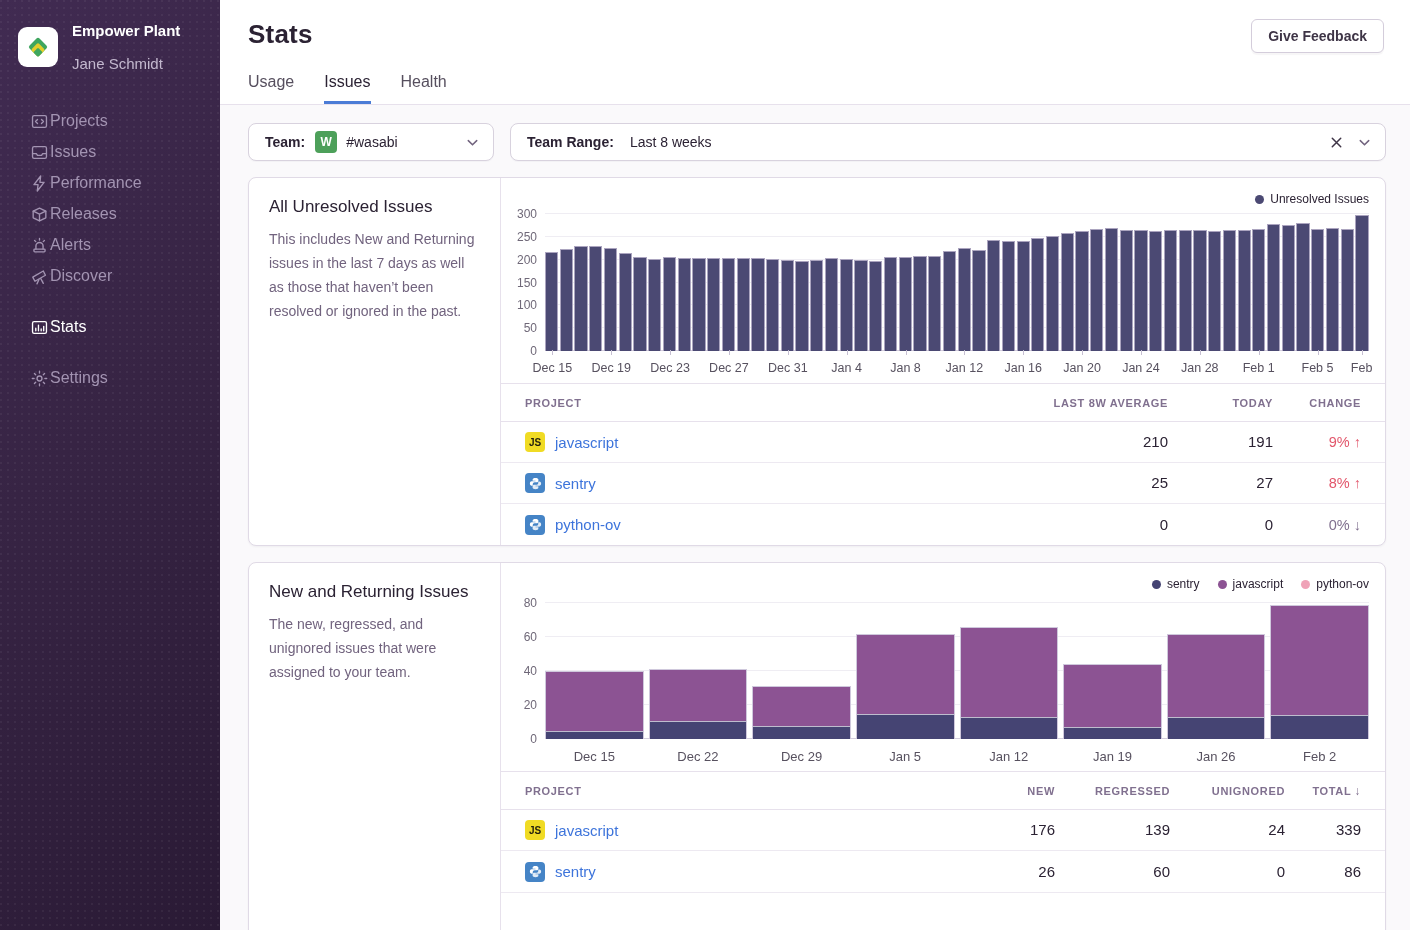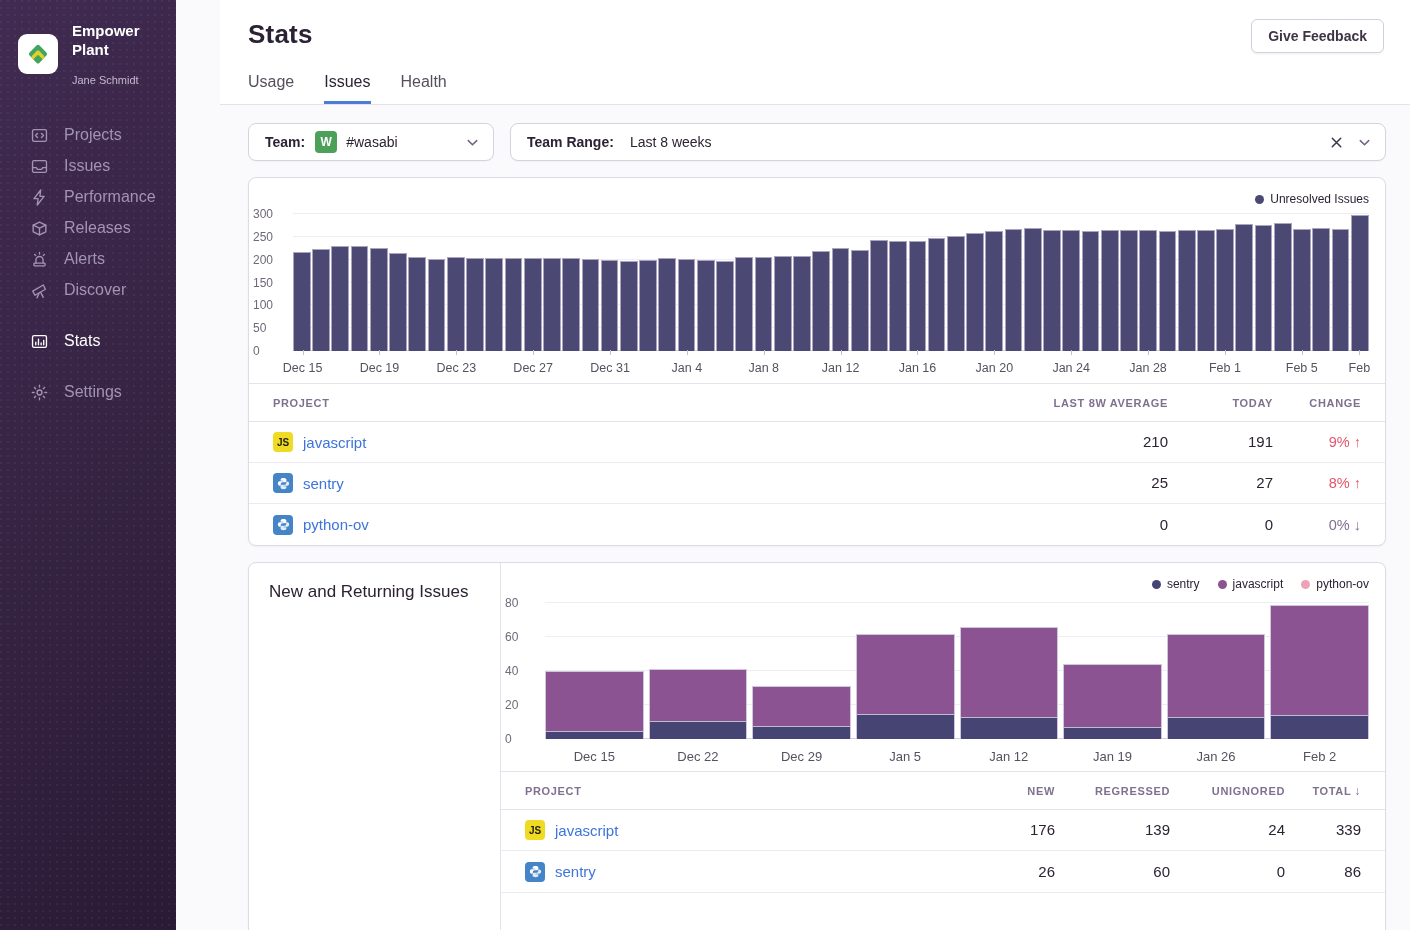--- a/index.html
+++ b/index.html
@@ -1,34 +1,34 @@
 <!DOCTYPE html>
 <html><head>
 <meta charset="utf-8">
 <style>
   * { margin:0; padding:0; box-sizing:border-box; }
   html,body { width:1410px; height:930px; overflow:hidden;
     font-family:"Liberation Sans","DejaVu Sans",sans-serif; background:#FAF9FB; color:#2B2233; }
 
   
-  .sidebar { position:fixed; left:0; top:0; width:176px; height:100%;
+  .sidebar { position:fixed; left:0; top:0; width:220px; height:100%;
     background:
       radial-gradient(circle at 1px 1px, rgba(255,255,255,.05) 1px, transparent 1px),
       linear-gradient(135deg,#412B52 0%,#372444 45%,#2A1A35 100%);
     background-size:7px 7px, 100% 100%;
     color:#A394B2; z-index:5; }
   .org { display:flex; align-items:center; gap:14px; padding:22px 16px 20px 18px; cursor:pointer; }
   .org-logo { width:40px; height:40px; background:#fff; border-radius:9px; display:flex;
     align-items:center; justify-content:center; flex:none; }
   .org-logo svg { width:26px; height:26px; }
   .org-name { font-size:15px; font-weight:bold; color:#FFFFFF; line-height:1.25; }
-  .org-user { font-size:11px; color:#C3B8CE; margin-top:14px; }
+  .org-user { font-size:15px; color:#C3B8CE; margin-top:14px; }
   .nav-group { padding:0 0 0 30px; margin-bottom:20px; }
   .nav-group.first { margin-top:14px; }
-  .navitem { display:flex; align-items:center; gap:15px; padding:6px 0; font-size:16px;
+  .navitem { display:flex; align-items:center; gap:1px; padding:6px 0; font-size:16px;
     cursor:pointer; color:#A394B2; }
   .navitem.active { color:#FFFFFF; }
   .navitem .nicon { width:19px; height:19px; flex:none; display:flex; }
   .navitem svg { width:19px; height:19px; fill:none; stroke:currentColor; stroke-width:1.7;
     stroke-linecap:round; stroke-linejoin:round; }
 
   
   .main { margin-left:220px; height:100%; display:flex; flex-direction:column; }
   .page-header { background:#fff; border-bottom:1px solid #E7E1EC; flex:none; }
   .title-row { display:flex; justify-content:space-between; align-items:flex-start;
@@ -72,21 +72,21 @@
   .card-main { flex:1; min-width:0; padding-top:10px; display:flex; flex-direction:column; }
 
   
   .legend { display:flex; justify-content:flex-end; align-items:center; gap:18px;
     font-size:12px; color:#2B2233; height:18px; margin:2px 16px 4px 0; }
   .legend-item { display:flex; align-items:center; gap:6px; }
   .legend-dot { width:9px; height:9px; border-radius:50%; }
   .chart { position:relative; margin:0 14px 6px 4px; }
   .gline { position:absolute; left:40px; right:2px; height:1px; background:#EFEDF3; }
   .gline.base { background:#D4CEDE; }
-  .ylab { position:absolute; left:0; width:32px; font-size:12px; color:#6F6878; }
+  .ylab { position:absolute; left:0; width:32px; text-align:right; font-size:12px; color:#6F6878; }
   .bars { position:absolute; left:40px; right:2px; display:flex; align-items:flex-end; }
   .bars1 { gap:1.5px; }
   .bars2 { gap:5px; }
   .dbar { flex:1; background:#4B4973; border:1px solid #ABA4BF; border-bottom:none; }
   .sbar { flex:1; display:flex; flex-direction:column; justify-content:flex-end;
     border:1px solid #CFC8DC; border-bottom:none; }
   .seg-top { width:100%; }
   .seg-bottom { width:100%; border-top:1px solid rgba(255,255,255,.65); }
   .xarea { position:absolute; left:40px; right:2px; bottom:0; height:18px; }
   .xlab { position:absolute; transform:translateX(-50%); font-size:12.5px; color:#57515F;
@@ -254,20 +254,24 @@
           <span class="icon-chevron">
             <svg viewBox="0 0 16 16">
                 <path d="M3.5 6 8 10.5 12.5 6"></path>
               </svg>
           </span>
         </span>
       </div>
     </div>
 
     <section class="card card1">
+      <div class="card-side">
+        <h2>All Unresolved Issues</h2>
+        <p>This includes New and Returning issues in the last 7 days as well as those that haven’t been resolved or ignored in the past.</p>
+      </div>
       <div class="card-main">
         <div class="legend" id="legend1">
             <span class="legend-item">
               <span class="legend-dot" style="background: rgb(75, 73, 115);"></span>
               <span>Unresolved Issues</span>
             </span>
           </div>
         <div class="chart" id="chart1" style="height:165px;">
             <div class="ylab" style="bottom: 19px;">0</div>
             <div class="gline" style="bottom: 48.8333px;"></div>
@@ -418,20 +422,21 @@
               <div class="c-num" style="width: 105px;"><span class="cell-val">0</span></div>
               <div class="c-num last" style="width: 112px;"><span class="change-muted" style="color: rgb(128, 112, 143);">0% ↓</span></div>
             </div>
           </div>
       </div>
     </section>
 
     <section class="card card2">
       <div class="card-side">
         <h2>New and Returning Issues</h2>
+        <p>The new, regressed, and unignored issues that were assigned to your team.</p>
       </div>
       <div class="card-main">
         <div class="legend" id="legend2">
             <span class="legend-item">
               <span class="legend-dot" style="background: rgb(69, 68, 115);"></span>
               <span>sentry</span>
             </span>
             <span class="legend-item">
               <span class="legend-dot" style="background: rgb(140, 83, 147);"></span>
               <span>javascript</span>

